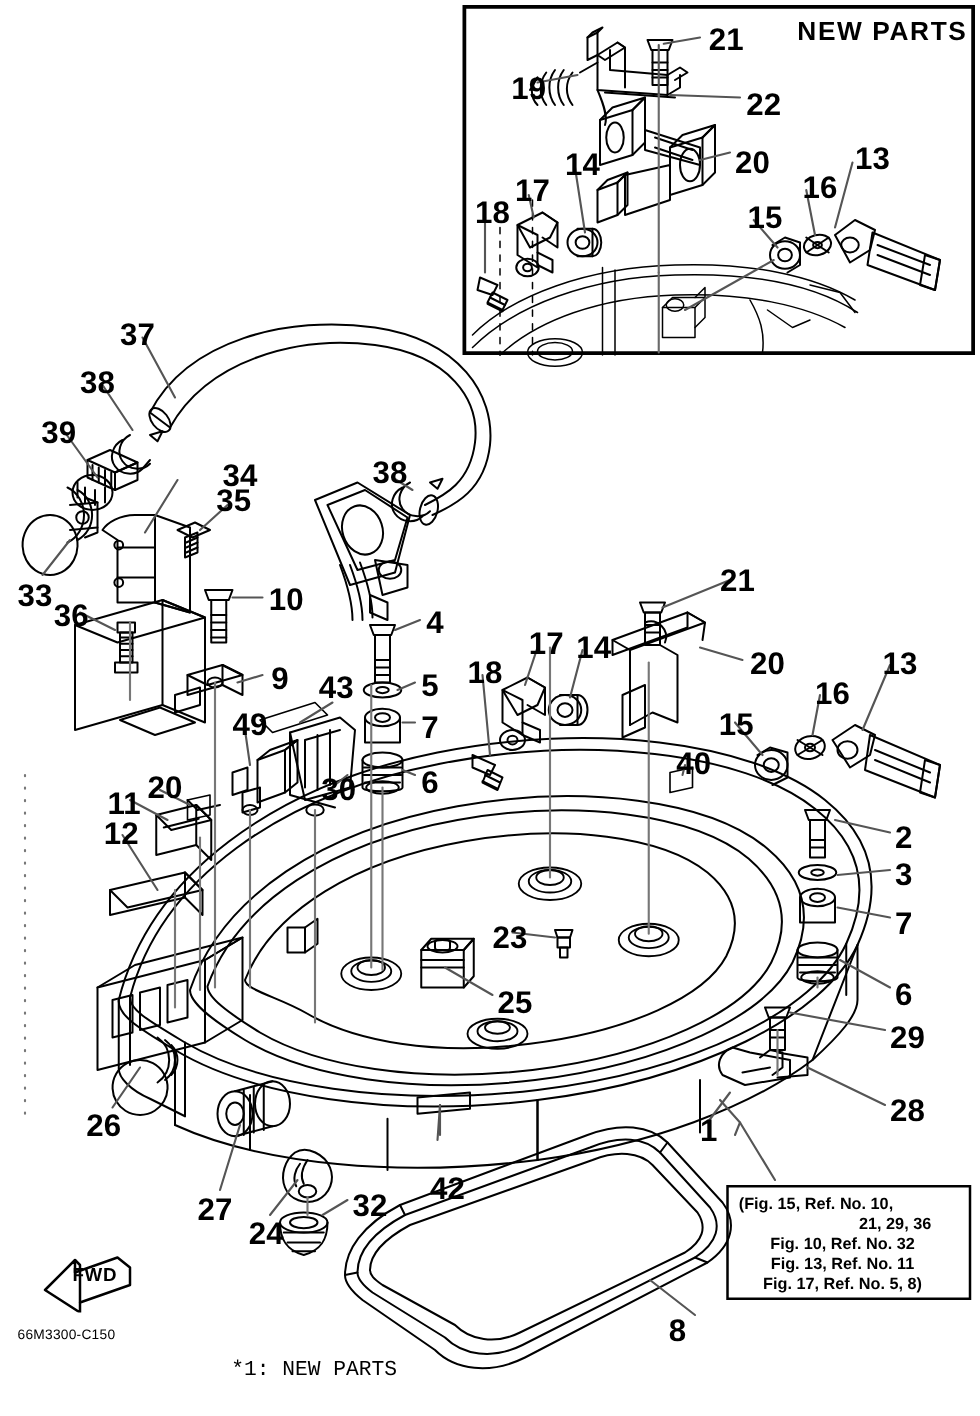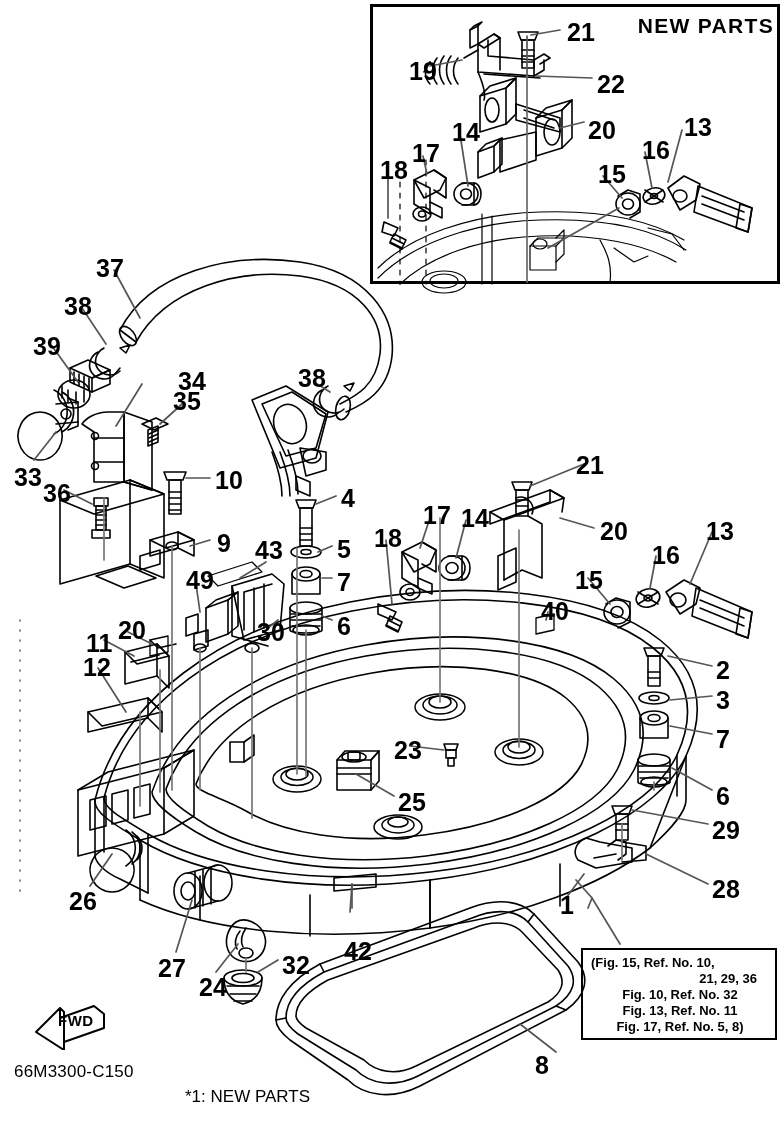--- a/index.html
+++ b/index.html
@@ -14,32 +14,32 @@
        letter-spacing:0px;white-space:nowrap;}
 
   
   #inset{position:absolute;left:370px;top:4px;width:410px;height:280px;
          border:3px solid #000;background:transparent;box-sizing:border-box;}
   #inset-title{position:absolute;right:10px;top:14px;font-weight:700;
         font-size:21px;letter-spacing:1.3px;font-family:"Liberation Sans",sans-serif;}
 
   
   #refbox{position:absolute;left:581px;top:948px;width:196px;height:92px;
-          border:2px solid #000;box-sizing:border-box;padding:5px 4px 0 6px;}
+          border:2px solid #000;box-sizing:border-box;padding:5px 16px 0 6px;}
   #refbox div.rl{font-weight:700;font-size:13px;line-height:16px;
           font-family:"Liberation Sans",sans-serif;white-space:nowrap;}
   .rl.r1{text-align:left;padding-left:2px;}
   .rl.r2{text-align:right;padding-right:14px;}
   .rl.r3,.rl.r4,.rl.r5{text-align:center;}
 
   
-  #partcode{position:absolute;left:14px;top:1062px;font-size:17px;
+  #partcode{position:absolute;left:14px;top:1062px;font-size:11px;
         font-family:"Liberation Sans",sans-serif;letter-spacing:.2px;}
   #note1{position:absolute;left:185px;top:1087px;font-size:17px;
-        font-family:Liberation Sans, sans-serif;}
+        font-family:Liberation Mono, monospace;}
   #note2{position:absolute;left:205px;top:1110px;font-size:17px;
         font-family:"Liberation Sans",sans-serif;white-space:nowrap;}
 
   
   #fwd{position:absolute;left:34px;top:998px;width:74px;height:52px;}
   #fwd .txt{position:absolute;left:24px;top:14px;font-weight:700;font-size:15px;
         letter-spacing:.5px;font-family:"Liberation Sans",sans-serif;}
 </style>
 </head>
 <body>

